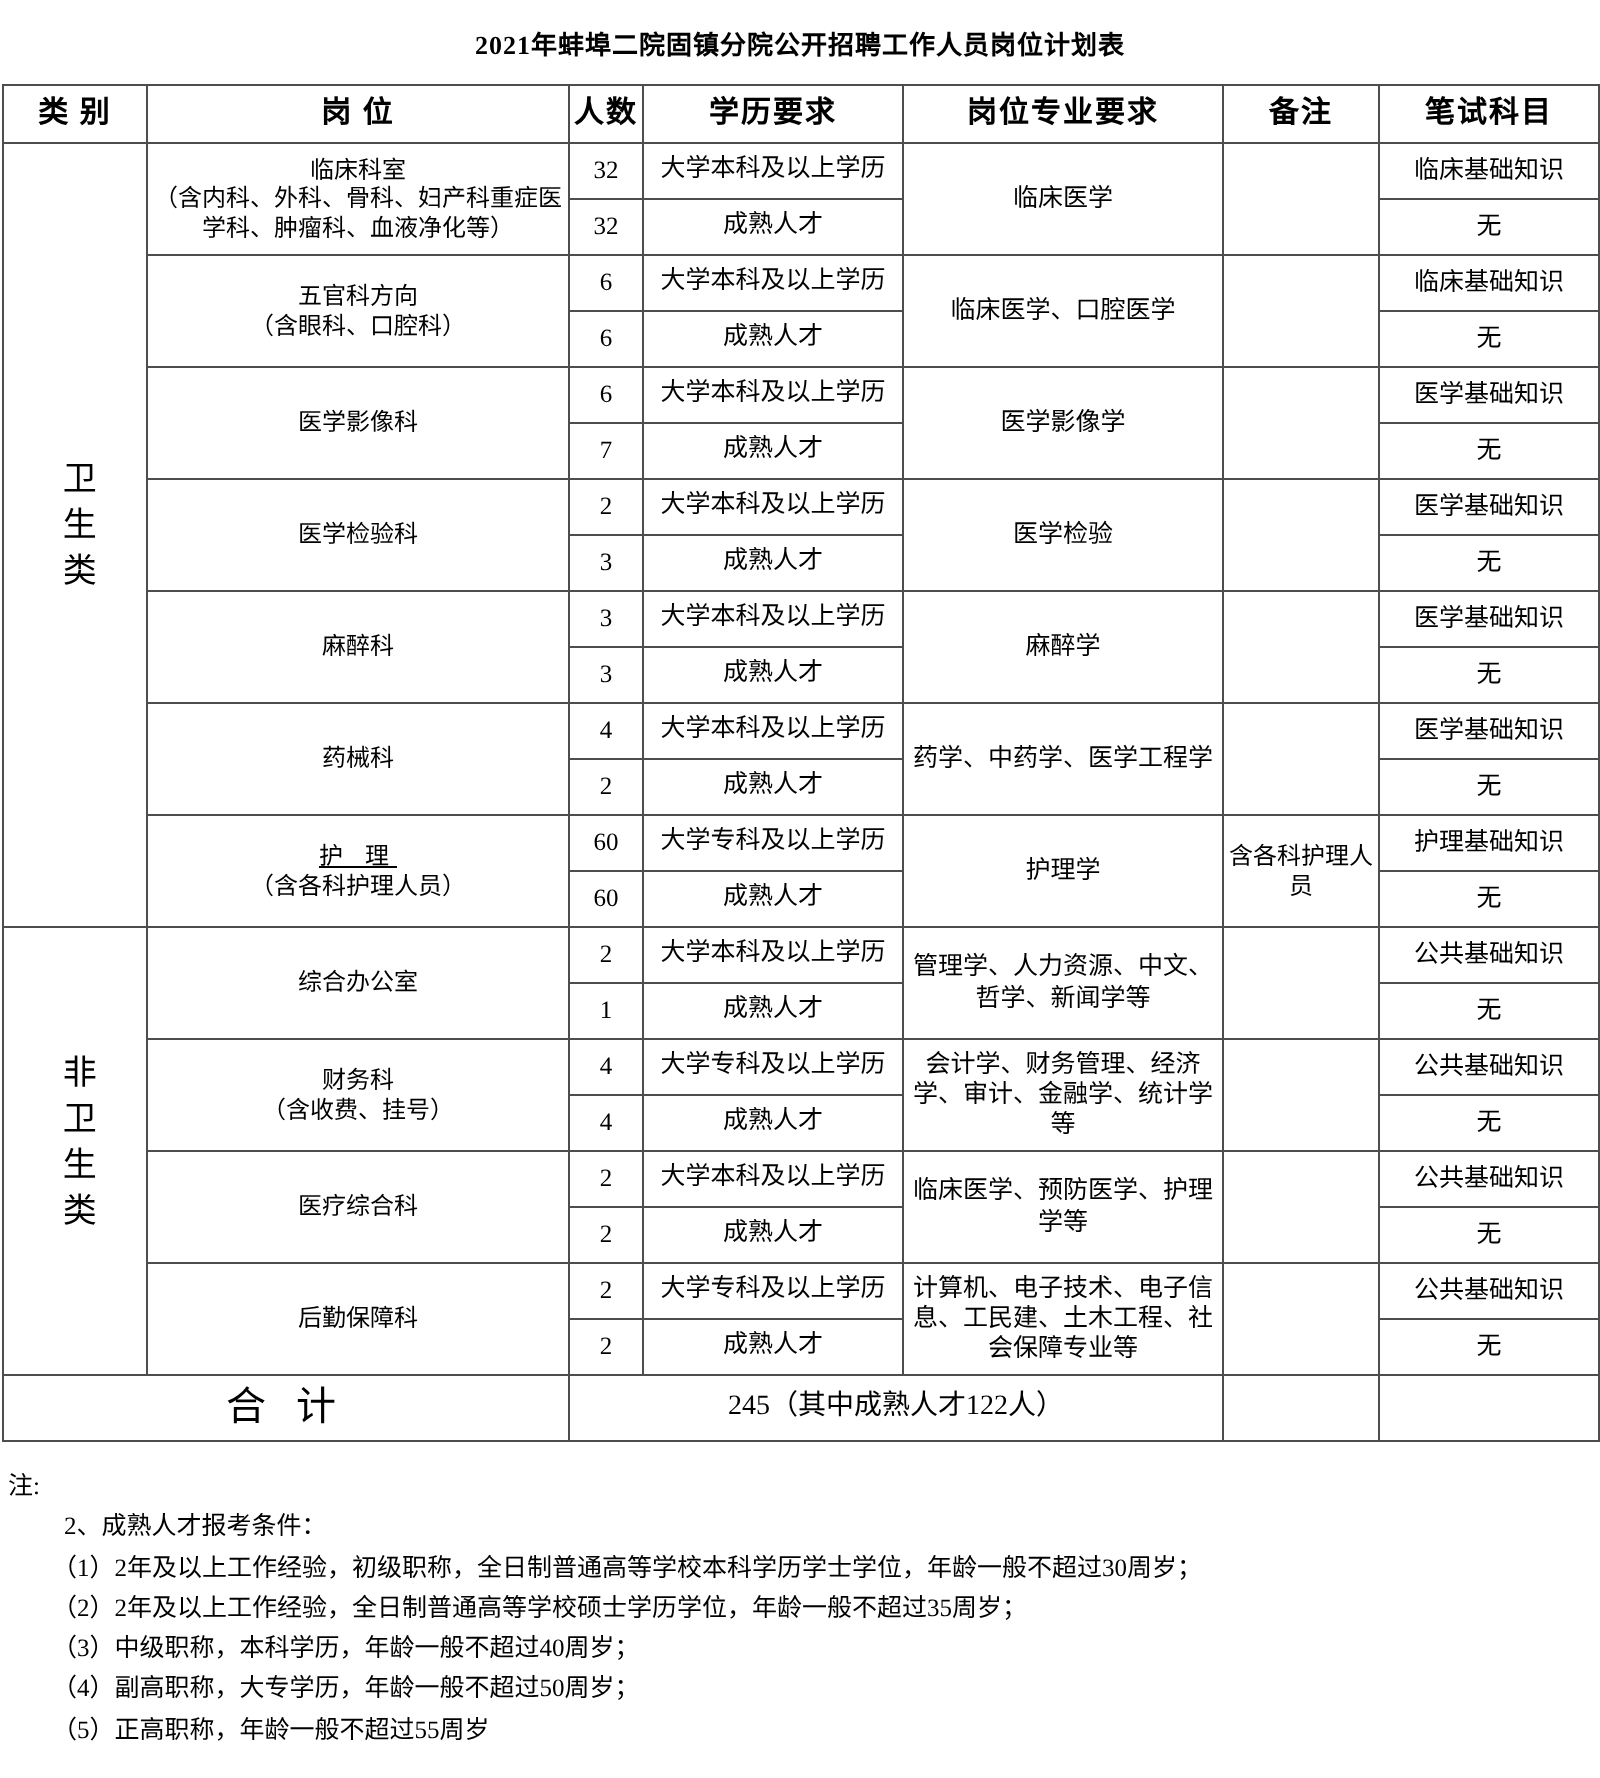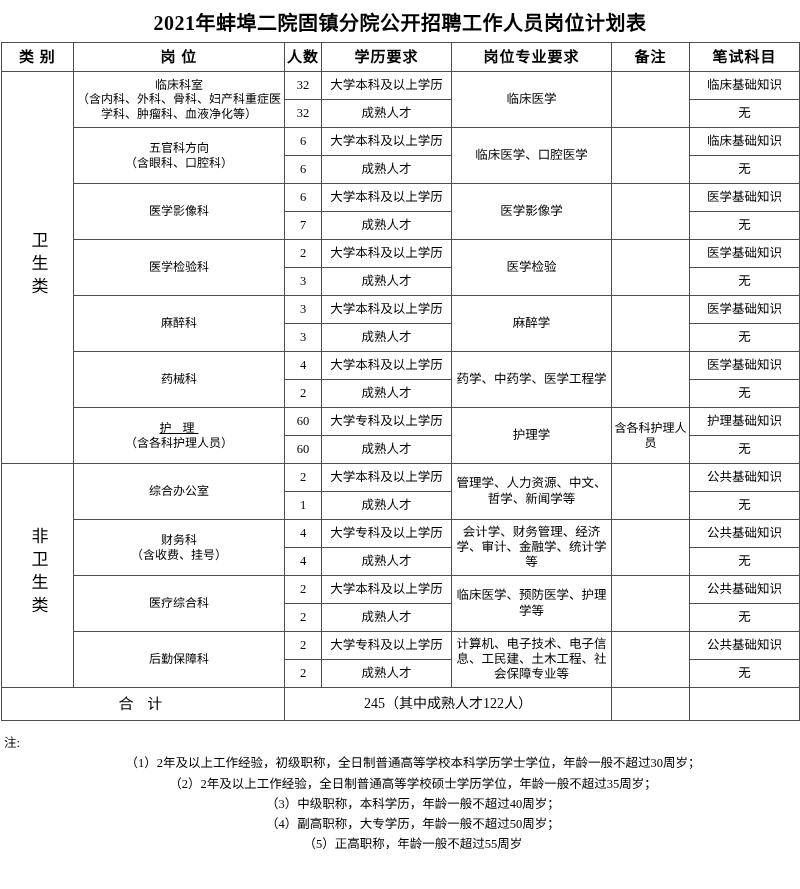--- a/index.html
+++ b/index.html
@@ -18,21 +18,21 @@
   }
 
   
   .title-bar {
     height: 42px;
     display: flex;
     align-items: center;
     justify-content: center;
   }
   .doc-title {
-    font-size: 20px;
+    font-size: 13px;
     font-weight: bold;
     letter-spacing: 0.5px;
     white-space: nowrap;
   }
 
   
   table.plan {
     border-collapse: collapse;
     table-layout: fixed;
     width: 798px;
@@ -83,47 +83,47 @@
   .post-cell {
     font-size: 12px;
     line-height: 1.35;
     margin-top: 39px;
   }
   .post-name { display: block; }
   .post-sub  { display: block; }
   .post-spaced { letter-spacing: 4px; text-decoration: underline; }
 
   .num-cell  { font-size: 12.5px; }
-  .edu-cell  { font-size: 12.5px; white-space: nowrap; }
+  .edu-cell  { font-size: 12.5px; white-space: nowrap; font-family: Liberation Mono, monospace; }
   .major-cell{ font-size: 12.5px; line-height: 1.3; }
   .note-cell { font-size: 12px; line-height: 1.3; }
   .exam-cell { font-size: 12.5px; white-space: nowrap; }
 
   .data-row { height: 28px; }
 
   tr.total-row td { height: 30px; }
   .total-label {
-    font-size: 15px;
+    font-size: 20px;
     font-weight: bold;
     letter-spacing: 5px;
   }
   .total-value {
     font-size: 14px;
     font-weight: bold;
   }
 
   
   .notes {
     margin: 12px 0 0 4px;
     font-size: 12.5px;
     line-height: 1.62;
   }
   .notes .note-head { margin-left: 0; }
   .notes .note-lv1  { margin-left: 28px; }
-  .notes .note-lv2  { margin-left: 22px; text-align: center; }
+  .notes .note-lv2  { margin-left: 22px; }
 </style>
 </head>
 <body>
 
 <div class="title-bar">
   <div class="doc-title">2021年蚌埠二院固镇分院公开招聘工作人员岗位计划表</div>
 </div>
 
 <table class="plan">
   <colgroup>
@@ -322,19 +322,20 @@
         <td colspan="2" class="total-label">合  计</td>
         <td colspan="3" class="total-value">245（其中成熟人才122人）</td>
         <td></td>
         <td></td>
       </tr>
     </tbody>
 </table>
 
 <div class="notes">
   <div class="note-head">注:</div>
+  <div class="note-lv1">2、成熟人才报考条件：</div>
   <div class="note-lv2">（1）2年及以上工作经验，初级职称，全日制普通高等学校本科学历学士学位，年龄一般不超过30周岁；</div>
   <div class="note-lv2">（2）2年及以上工作经验，全日制普通高等学校硕士学历学位，年龄一般不超过35周岁；</div>
   <div class="note-lv2">（3）中级职称，本科学历，年龄一般不超过40周岁；</div>
   <div class="note-lv2">（4）副高职称，大专学历，年龄一般不超过50周岁；</div>
   <div class="note-lv2">（5）正高职称，年龄一般不超过55周岁</div>
 
 </div>
 
 </body></html>

